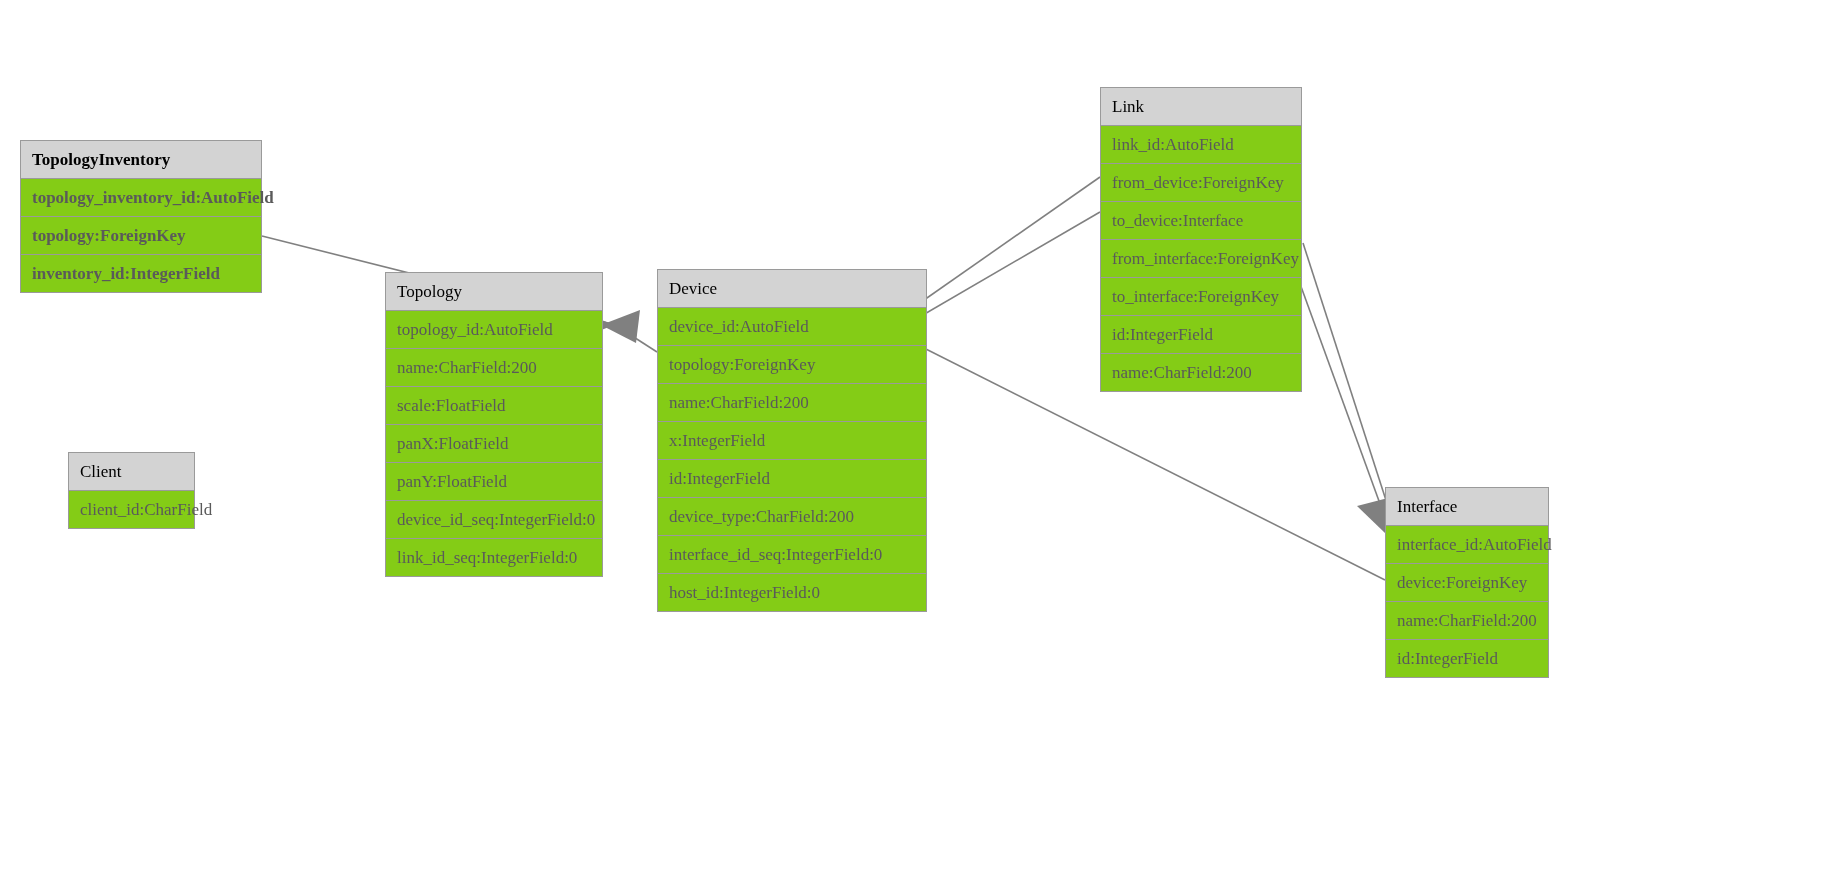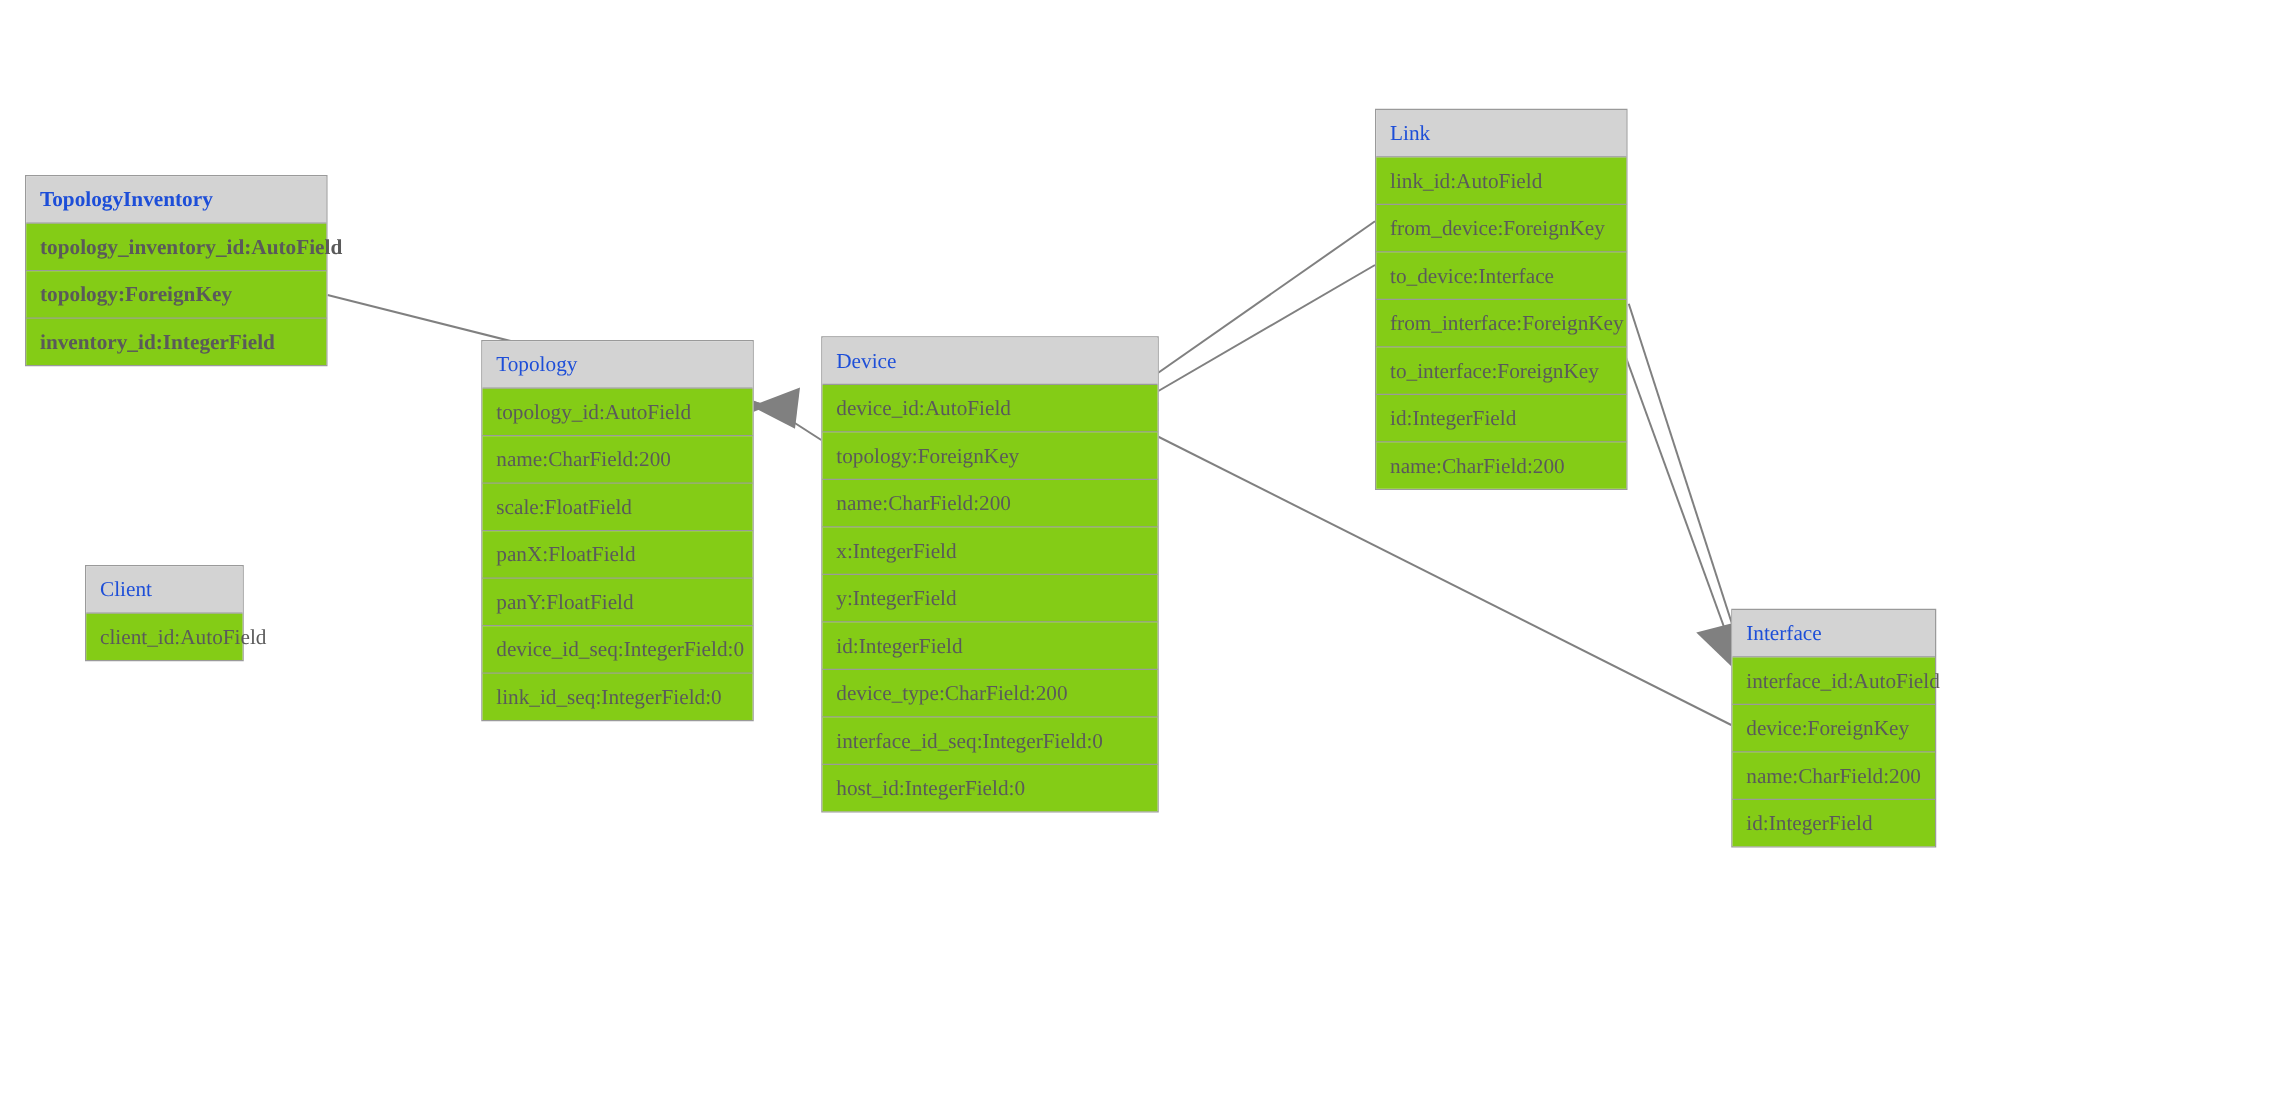--- a/index.html
+++ b/index.html
@@ -27,21 +27,21 @@
     position: absolute;
     box-sizing: border-box;
     border: 1px solid #9a9a9a;
     background: #ffffff;
     z-index: 2;
   }
   .entity-header {
     box-sizing: border-box;
     background: #d3d3d3;
     border-bottom: 1px solid #9a9a9a;
-    color: #1d4ed8;
+    color: #000000;
     font-size: 17px;
     line-height: 1;
     padding: 10px 0 10px 11px;
     white-space: nowrap;
   }
   .entity-row {
     box-sizing: border-box;
     border-bottom: 1px solid #9a9a9a;
     color: #5a5a5a;
     font-size: 17px;
@@ -92,30 +92,29 @@
     <div class="entity-row">name:CharField:200</div>
     <div class="entity-row">scale:FloatField</div>
     <div class="entity-row">panX:FloatField</div>
     <div class="entity-row">panY:FloatField</div>
     <div class="entity-row">device_id_seq:IntegerField:0</div>
     <div class="entity-row">link_id_seq:IntegerField:0</div>
   </div>
 
   <div class="entity" style="left:68px; top:452px; width:127px;">
     <div class="entity-header">Client</div>
-    <div class="entity-row">client_id:AutoField</div>
+    <div class="entity-row">client_id:CharField</div>
   </div>
 
   <div class="entity" style="left:657px; top:269px; width:270px;">
     <div class="entity-header">Device</div>
     <div class="entity-row">device_id:AutoField</div>
     <div class="entity-row">topology:ForeignKey</div>
     <div class="entity-row">name:CharField:200</div>
     <div class="entity-row">x:IntegerField</div>
-    <div class="entity-row">y:IntegerField</div>
     <div class="entity-row">id:IntegerField</div>
     <div class="entity-row">device_type:CharField:200</div>
     <div class="entity-row">interface_id_seq:IntegerField:0</div>
     <div class="entity-row">host_id:IntegerField:0</div>
   </div>
 
   <div class="entity" style="left:1100px; top:87px; width:202px;">
     <div class="entity-header">Link</div>
     <div class="entity-row">link_id:AutoField</div>
     <div class="entity-row">from_device:ForeignKey</div>

